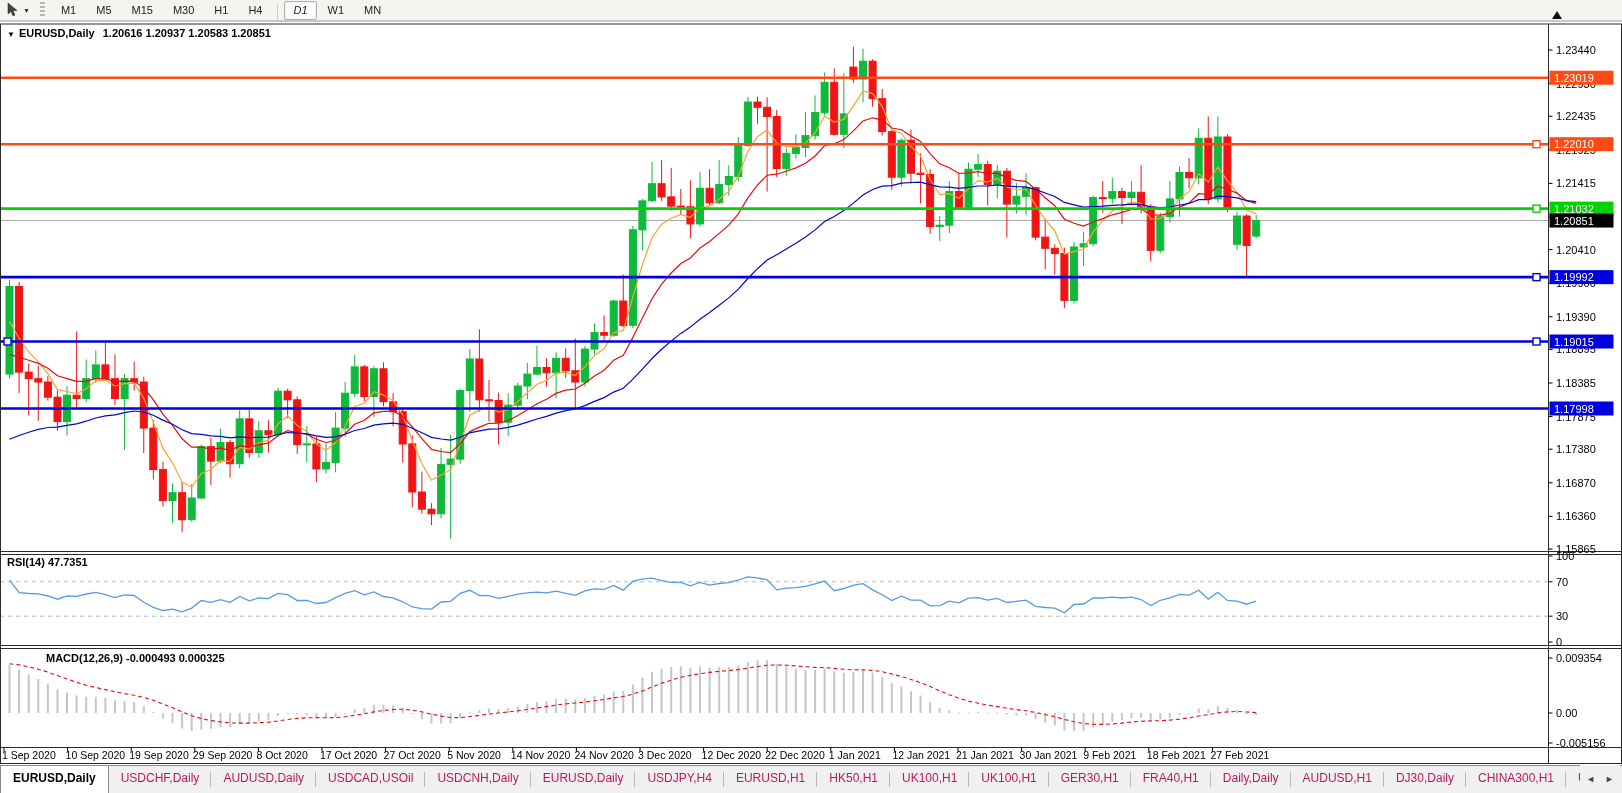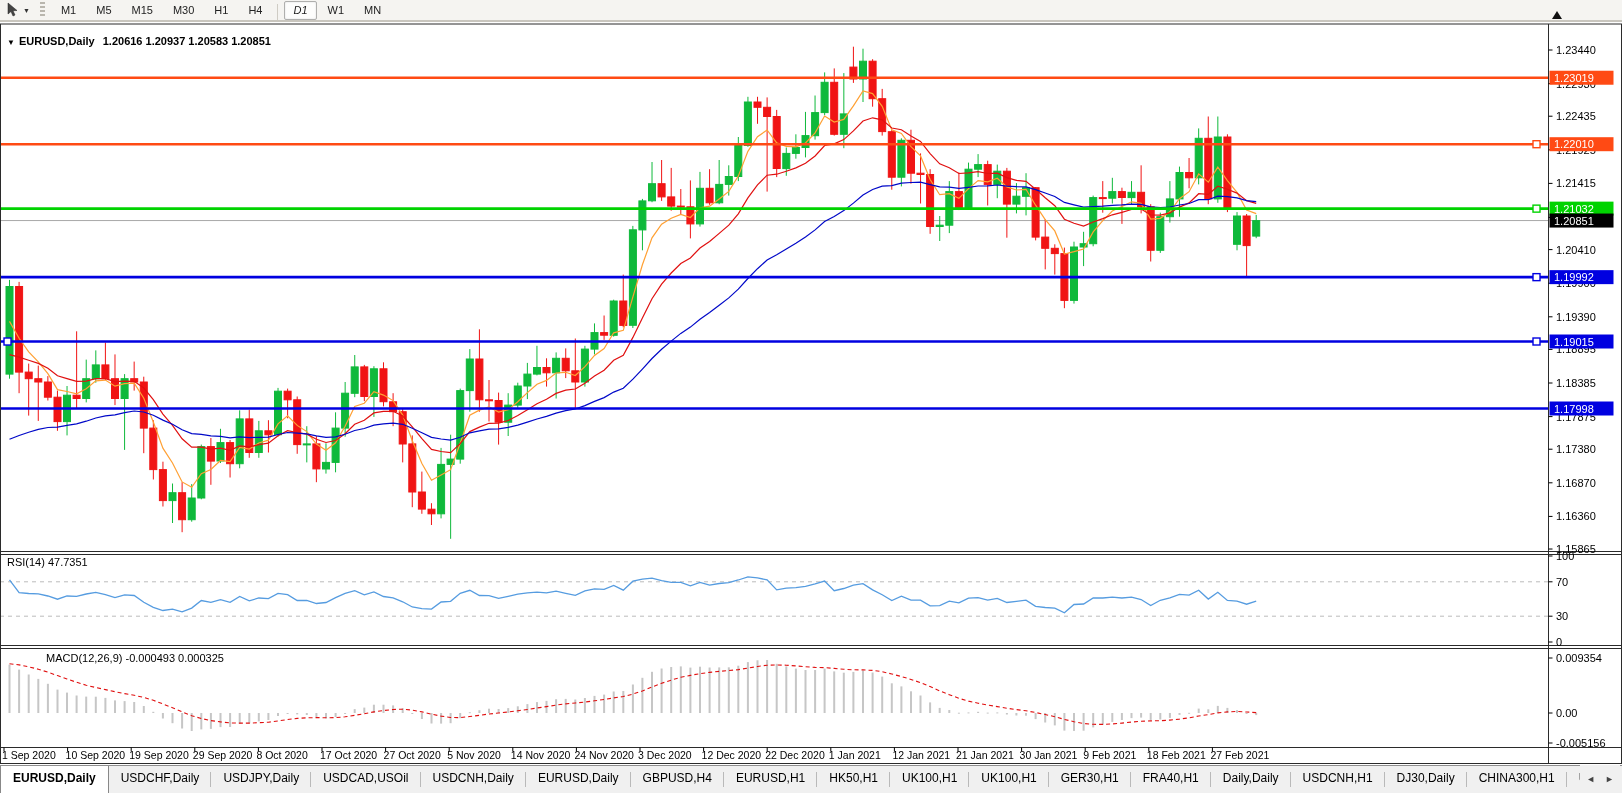--- a/index.html
+++ b/index.html
@@ -11,34 +11,34 @@
   .tool-icon{width:16px;height:16px;margin-left:5px;display:inline-block;}
   .tool-caret{font-size:7px;color:#333;margin:0 4px 0 2px;}
   .grip{width:5px;height:16px;margin:0 6px;background:repeating-linear-gradient(
         to bottom,#b9b6ae 0 2px,transparent 2px 4px);}
   .tfbtn{font-size:11px;color:#222;padding:2px 8px;margin:0 1px;border:1px solid transparent;
          border-radius:2px;cursor:default;line-height:13px;}
   .tfbtn.active{background:#FDFDFC;border:1px solid #AFAFAD;box-shadow:inset 0 0 2px #ddd;font-style:italic;}
   .tool-sep{width:1px;height:16px;background:#CFCCC4;margin:0 5px;}
   
   #chartsvg{position:absolute;left:0;top:23px;}
-  .chart-title{position:absolute;left:7px;top:35px;font-size:11px;font-weight:700;color:#000;
+  .chart-title{position:absolute;left:7px;top:27px;font-size:11px;font-weight:700;color:#000;
                letter-spacing:0;}
   .chart-title .dd{font-size:8px;margin-right:4px;font-weight:400;}
   .chart-title .ohlc{font-weight:700;margin-left:8px;}
-  .ind-label{position:absolute;font-size:11px;font-weight:400;color:#000;}
+  .ind-label{position:absolute;font-size:11px;font-weight:700;color:#000;}
   #rsi-label{left:7px;top:556px;}
   #macd-label{left:7px;top:652px;padding-left:39px;}
   .scroll-marker{position:absolute;left:1552px;top:11px;width:0;height:0;
      border-left:5px solid transparent;border-right:5px solid transparent;border-bottom:8px solid #111;}
   
   .tabbar{position:absolute;left:0;top:765px;width:1622px;height:28px;background:#F0F0F0;
           border-top:1px solid #8f8f8f;display:flex;align-items:stretch;box-sizing:border-box;
           overflow:hidden;}
-  .tab{font-size:12px;color:#000000;padding:5px 12px 0 12px;white-space:nowrap;position:relative;}
+  .tab{font-size:12px;color:#be185d;padding:5px 12px 0 12px;white-space:nowrap;position:relative;}
   .tab:not(.active):after{content:"";position:absolute;right:0;top:6px;bottom:6px;width:1px;background:#b9b9b9;}
   .tab.active{background:#fff;border:1px solid #888;border-bottom:none;border-top:none;
               font-weight:700;color:#000;padding-top:5px;}
   .tab-arrows{position:absolute;right:2px;top:765px;height:28px;display:flex;align-items:center;
               gap:10px;padding:0 6px;background:#F0F0F0;}
   .tab-arrow{font-size:9px;color:#444;}
 </style>
 </head>
 <body>
 
@@ -599,33 +599,33 @@
   <div class="chart-title">
     <span class="dd">▼</span><span>EURUSD,Daily</span><span class="ohlc">1.20616 1.20937 1.20583 1.20851</span>
   </div>
   <div class="ind-label" id="rsi-label">RSI(14) 47.7351</div>
   <div class="ind-label" id="macd-label">MACD(12,26,9) -0.000493 0.000325</div>
   <div class="scroll-marker"></div>
 
   <div class="tabbar" id="tabbar">
       <div class="tab active">EURUSD,Daily</div>
       <div class="tab">USDCHF,Daily</div>
-      <div class="tab">USDJPY,Daily</div>
+      <div class="tab">AUDUSD,Daily</div>
       <div class="tab">USDCAD,USOil</div>
       <div class="tab">USDCNH,Daily</div>
       <div class="tab">EURUSD,Daily</div>
-      <div class="tab">GBPUSD,H4</div>
+      <div class="tab">USDJPY,H4</div>
       <div class="tab">EURUSD,H1</div>
       <div class="tab">HK50,H1</div>
       <div class="tab">UK100,H1</div>
       <div class="tab">UK100,H1</div>
       <div class="tab">GER30,H1</div>
       <div class="tab">FRA40,H1</div>
       <div class="tab">Daily,Daily</div>
-      <div class="tab">USDCNH,H1</div>
+      <div class="tab">AUDUSD,H1</div>
       <div class="tab">DJ30,Daily</div>
       <div class="tab">CHINA300,H1</div>
       <div class="tab">USOil,</div>
     </div>
   <div class="tab-arrows">
     <span class="tab-arrow">◄</span>
     <span class="tab-arrow">►</span>
   </div>
 </div>
 

